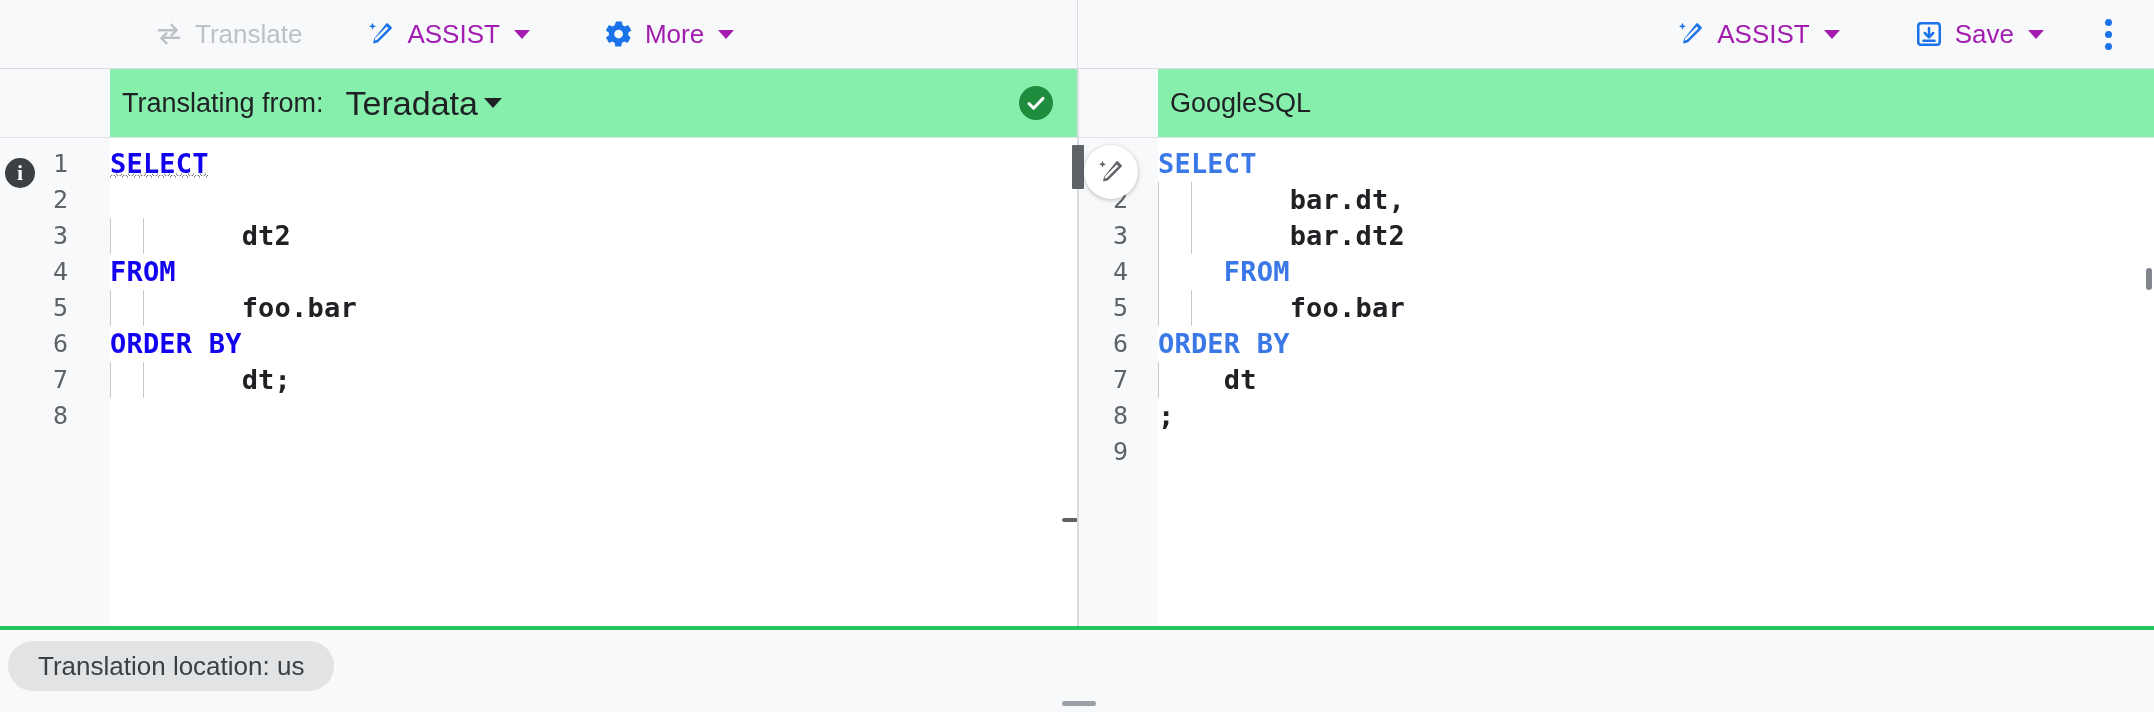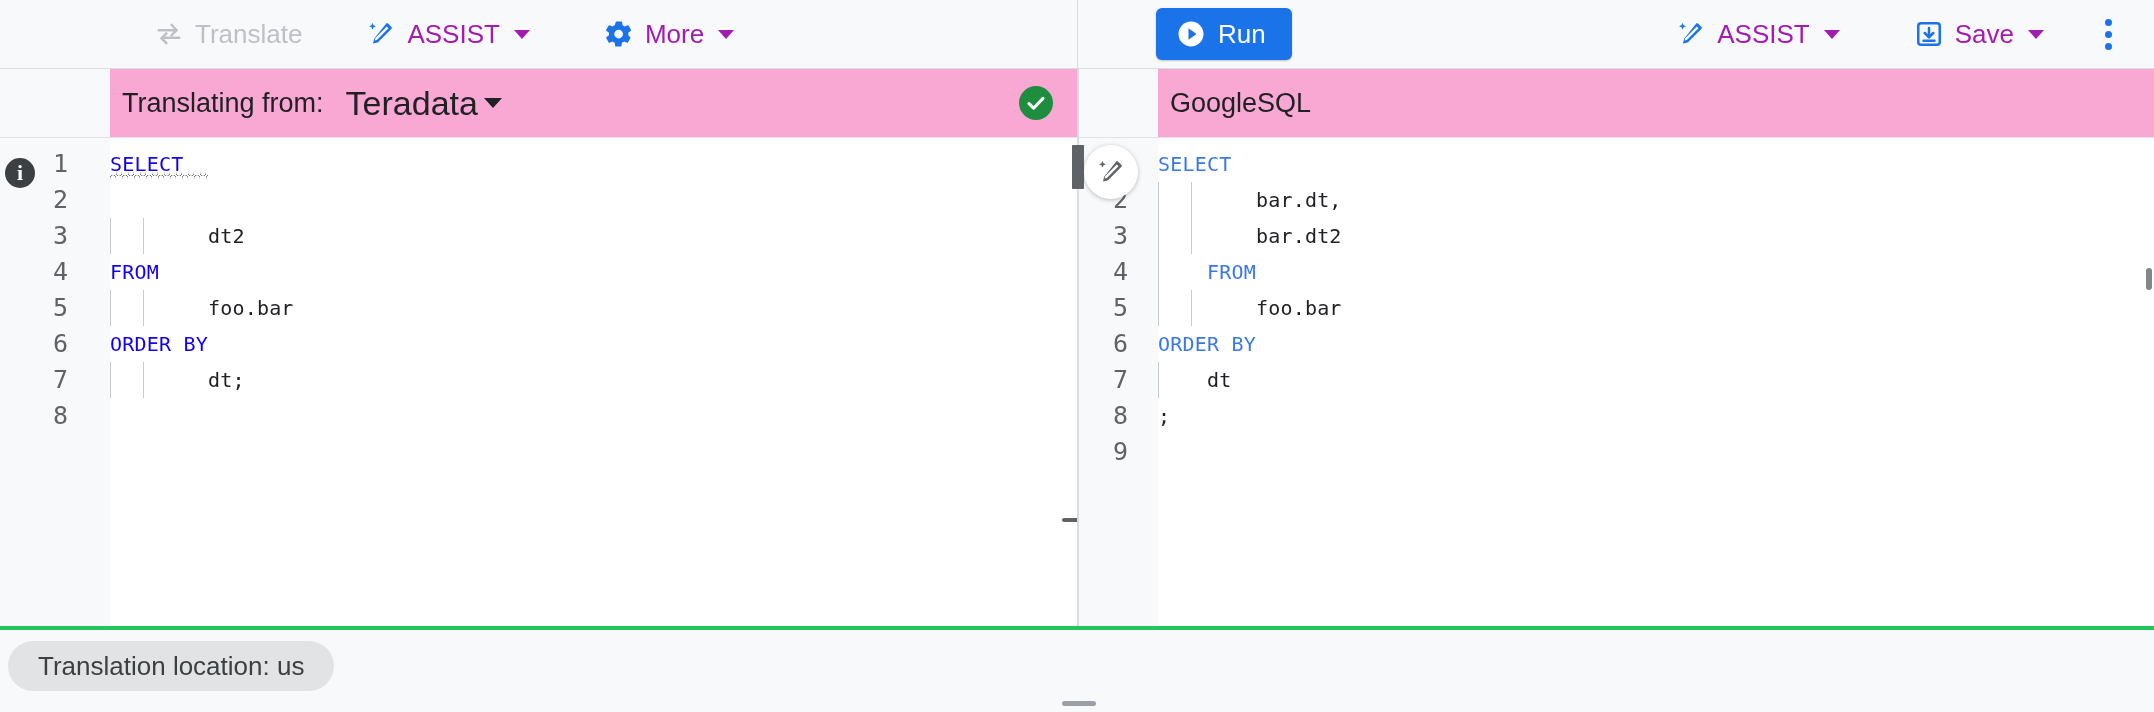--- a/index.html
+++ b/index.html
@@ -67,21 +67,21 @@
     display: flex;
   }
   .pane { position: relative; height: 100%; background: #fff; }
   .pane-left  { width: 1078px; border-right: 1px solid #dadce0; }
   .pane-right { width: 1076px; }
 
   .pane-head {
     position: relative; height: 69px; width: 100%;
     display: flex; 
     border-bottom: 1px solid #e0e2e5;
-    background: #f9a8d4;
+    background: #86efac;
   }
   .gutter-bg {
     position: absolute; left: 0; top: 0; width: 110px; height: 100%;
     background: #f8f9fa;
   }
   .pane-right .gutter-bg { width: 80px; }
   .head-inner {
     position: relative; display: flex; align-items: center; width: 100%;
     padding-left: 122px; padding-right: 24px; z-index: 2;
   }
@@ -124,22 +124,23 @@
   .lno {
     width: 110px; flex: 0 0 110px;
     text-align: right; padding-right: 42px;
     font-family: "DejaVu Sans Mono", monospace;
     font-size: 25px; color: #5f6368;
   }
   .pane-right .lno { width: 80px; flex: 0 0 80px; padding-right: 30px; }
   .src {
     position: relative;
     font-family: "DejaVu Sans Mono", monospace;
-    font-size: 20px; color: #202124; white-space: pre;
+    font-size: 27px; color: #202124; white-space: pre;
     letter-spacing: 0.2px;
+    font-weight: bold;
   }
   .kw       { color: #1200f0; }
   .kw-light { color: #3b78e7; }
   
   .iguide {
     position: absolute; top: 0; width: 1px; height: 36px;
     background: #c6c9cc;
   }
   .iguide.g1 { left: 0px; }
   .iguide.g2 { left: 33px; }
@@ -243,29 +244,20 @@
           <svg width="30" height="30" viewBox="0 0 24 24" fill="#1a73e8">
             <path d="M19.4 13c.04-.33.06-.66.06-1s-.02-.67-.06-1l2.1-1.65a.5.5 0 0 0 .12-.64l-2-3.46a.5.5 0 0 0-.6-.22l-2.48 1a7.3 7.3 0 0 0-1.72-1l-.38-2.64a.5.5 0 0 0-.5-.42h-4a.5.5 0 0 0-.5.42L8.56 5a7.3 7.3 0 0 0-1.72 1l-2.48-1a.5.5 0 0 0-.6.22l-2 3.46a.5.5 0 0 0 .12.64L3.98 11c-.04.33-.06.66-.06 1s.02.67.06 1l-2.1 1.65a.5.5 0 0 0-.12.64l2 3.46c.13.22.4.3.6.22l2.48-1c.52.4 1.1.74 1.72 1l.38 2.64c.04.24.25.42.5.42h4c.25 0 .46-.18.5-.42l.38-2.64a7.3 7.3 0 0 0 1.72-1l2.48 1c.22.08.47 0 .6-.22l2-3.46a.5.5 0 0 0-.12-.64L19.4 13zM11.7 15.5a3.5 3.5 0 1 1 0-7 3.5 3.5 0 0 1 0 7z"></path>
           </svg>
         </span>
         <span>More</span>
         <span class="caret"></span>
       </button>
     </div>
 
     <div class="tb-right">
-      <button class="run-btn">
-        <span class="ico">
-          <svg width="30" height="30" viewBox="0 0 24 24">
-            <circle cx="12" cy="12" r="10" fill="#ffffff"></circle>
-            <path d="M10 7.4l6.4 4.6L10 16.6z" fill="#1a73e8"></path>
-          </svg>
-        </span>
-        <span>Run</span>
-      </button>
 
       <span class="spacer"></span>
 
       <button class="tb-btn">
         <span class="ico">
           <svg width="30" height="30" viewBox="0 0 24 24" fill="#1a73e8">
             <path d="M5.2 3.0l.8 2.0 2.0.8-2.0.8-.8 2.0-.8-2.0-2.0-.8 2.0-.8z"></path>
             <path d="M17.6 3.6l2.8 2.8c.4.4.4 1.0 0 1.4L9.8 18.4c-.2.2-.4.3-.6.35l-3.6.8.85-3.6c.05-.25.15-.45.33-.63L16.2 3.6c.4-.4 1.0-.4 1.4 0zm-1.0 2.4L7.3 15.3l-.4 1.8 1.8-.4 9.3-9.3-1.4-1.4z"></path>
           </svg>
         </span>

